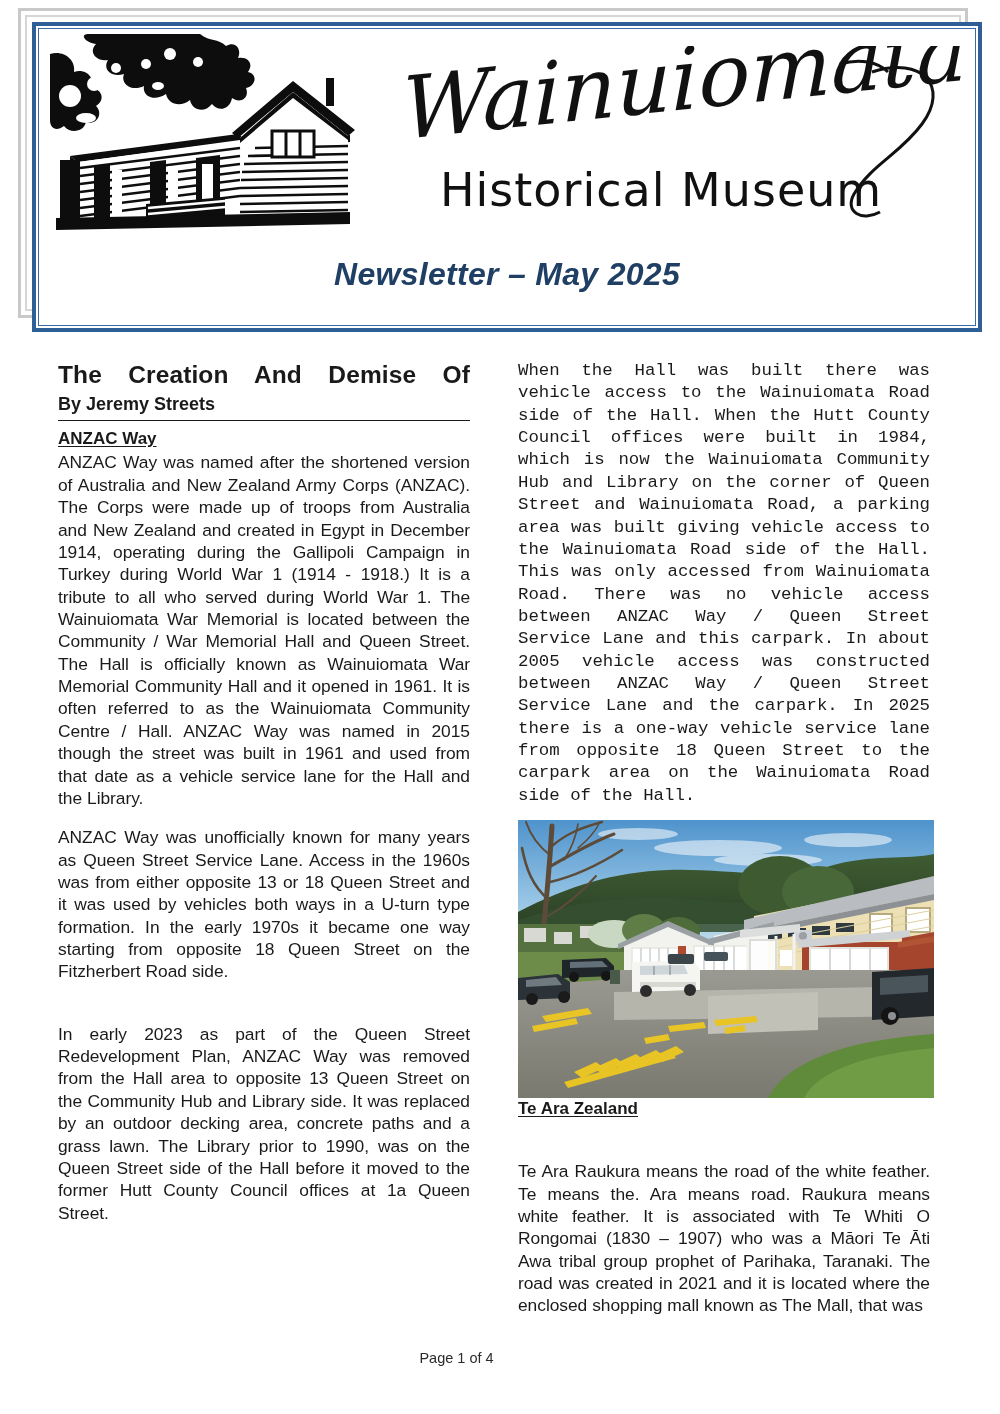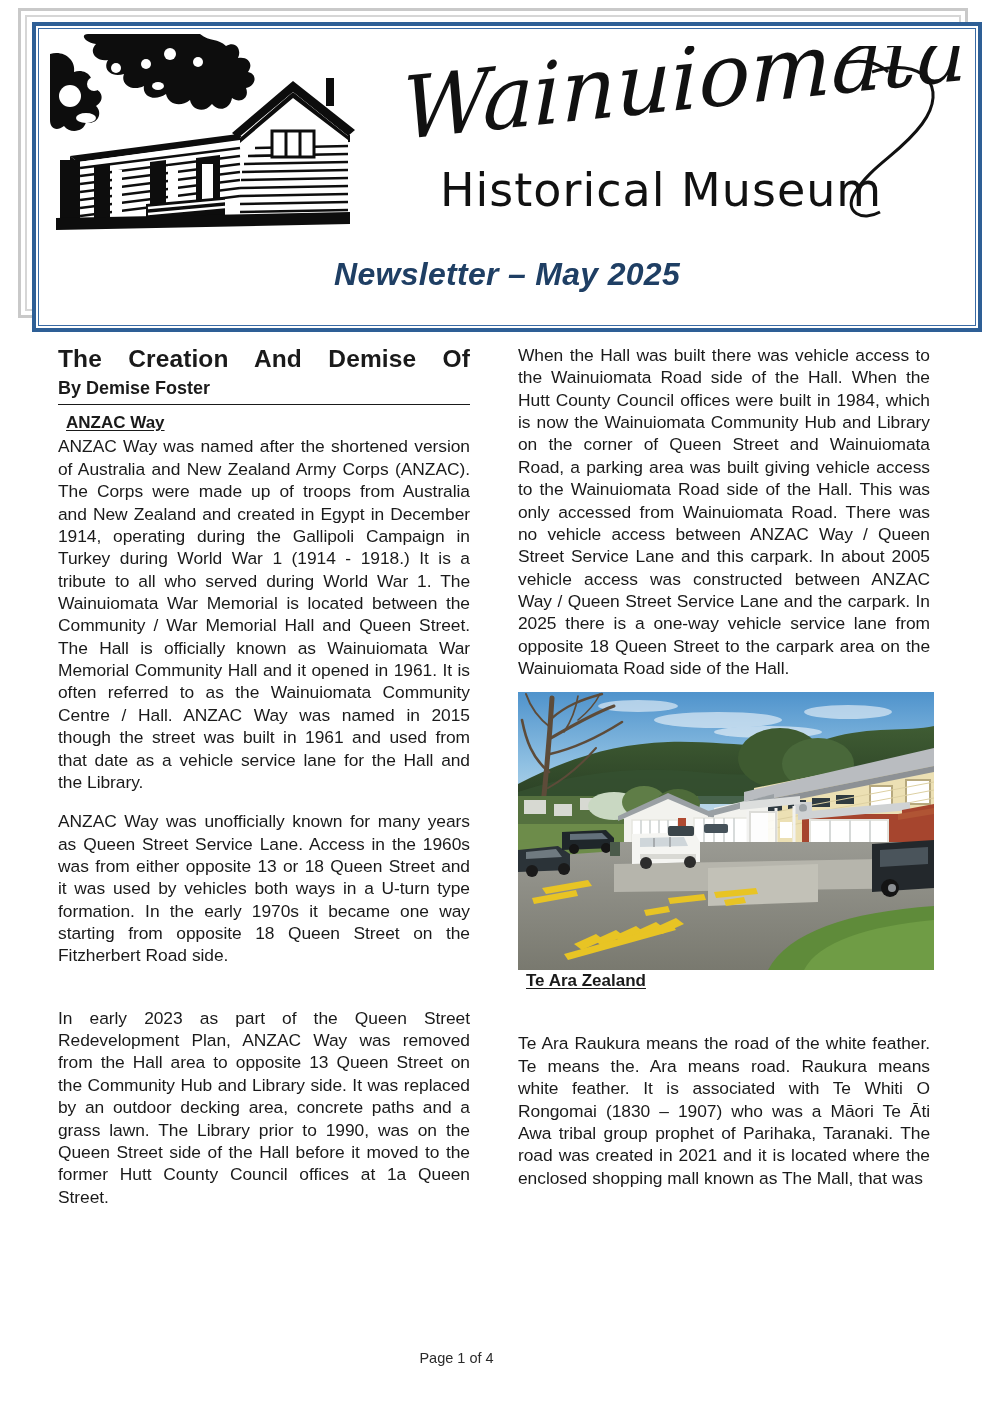--- a/index.html
+++ b/index.html
@@ -87,21 +87,21 @@
   }
 
   
   .page-body {
     position: absolute;
     left: 0; top: 344px;
     width: 1000px; height: 1000px;
   }
   .col {
     position: absolute;
-    top: 0;
+    top: 16px;
     width: 412px;
   }
   .col-left  { left: 58px; }
   .col-right { left: 518px; }
 
   .article-title {
     font-size: 24.5px;
     font-weight: bold;
     line-height: 1.22;
     text-align: justify;
@@ -121,32 +121,32 @@
     border: 0;
     border-top: 1.6px solid #1a1a1a;
     margin: 5px 0 7px 0;
     width: 100%;
   }
   .subhead {
     font-size: 17px;
     font-weight: bold;
     text-decoration: underline;
     text-underline-offset: 2px;
-    margin: 0 0 1px 8px;
+    margin: 0 0 1px 0;
     line-height: 1.3;
   }
   p.body-text {
     font-size: 17.4px;
     line-height: 1.285;
     text-align: justify;
     margin: 0 0 17px 0;
     letter-spacing: -0.05px;
     word-spacing: 0.2px;
   }
-  p.body-text.tight { margin-bottom: 6px; }
+  p.body-text.tight { margin-bottom: 6px; font-family: Liberation Mono, monospace; }
   p.body-text:last-child { margin-bottom: 0; margin-top: 40px; }
 
   .caption {
     font-size: 17.4px;
     font-style: italic;
     line-height: 1.27;
     text-align: justify;
     margin: 3px 0 16px 0;
   }
 
@@ -286,21 +286,21 @@
 </div>
 
 <div class="page-body">
 
   <div class="col col-left">
 
     <h1 class="article-title">
       <span class="l1">The Creation And Demise Of</span>
     </h1>
 
-    <div class="byline">By Demise Foster</div>
+    <div class="byline">By Jeremy Streets</div>
 
     <hr class="rule">
 
     <div class="subhead">ANZAC Way</div>
 
     <p class="body-text">ANZAC Way was named after the shortened version of Australia and New Zealand Army Corps (ANZAC). The Corps were made up of troops from Australia and New Zealand and created in Egypt in December 1914, operating during the Gallipoli Campaign in Turkey during World War 1 (1914 - 1918.) It is a tribute to all who served during World War 1. The Wainuiomata War Memorial is located between the Community / War Memorial Hall and Queen Street. The Hall is officially known as Wainuiomata War Memorial Community Hall and it opened in 1961. It is often referred to as the Wainuiomata Community Centre / Hall. ANZAC Way was named in 2015 though the street was built in 1961 and used from that date as a vehicle service lane for the Hall and the Library.</p>
 
     <p class="body-text">ANZAC Way was unofficially known for many years as Queen Street Service Lane. Access in the 1960s was from either opposite 13 or 18 Queen Street and it was used by vehicles both ways in a U-turn type formation. In the early 1970s it became one way starting from opposite 18 Queen Street on the Fitzherbert Road side.</p>
 
     <p class="body-text">In early 2023 as part of the Queen Street Redevelopment Plan, ANZAC Way was removed from the Hall area to opposite 13 Queen Street on the Community Hub and Library side. It was replaced by an outdoor decking area, concrete paths and a grass lawn. The Library prior to 1990, was on the Queen Street side of the Hall before it moved to the former Hutt County Council offices at 1a Queen Street.</p>

